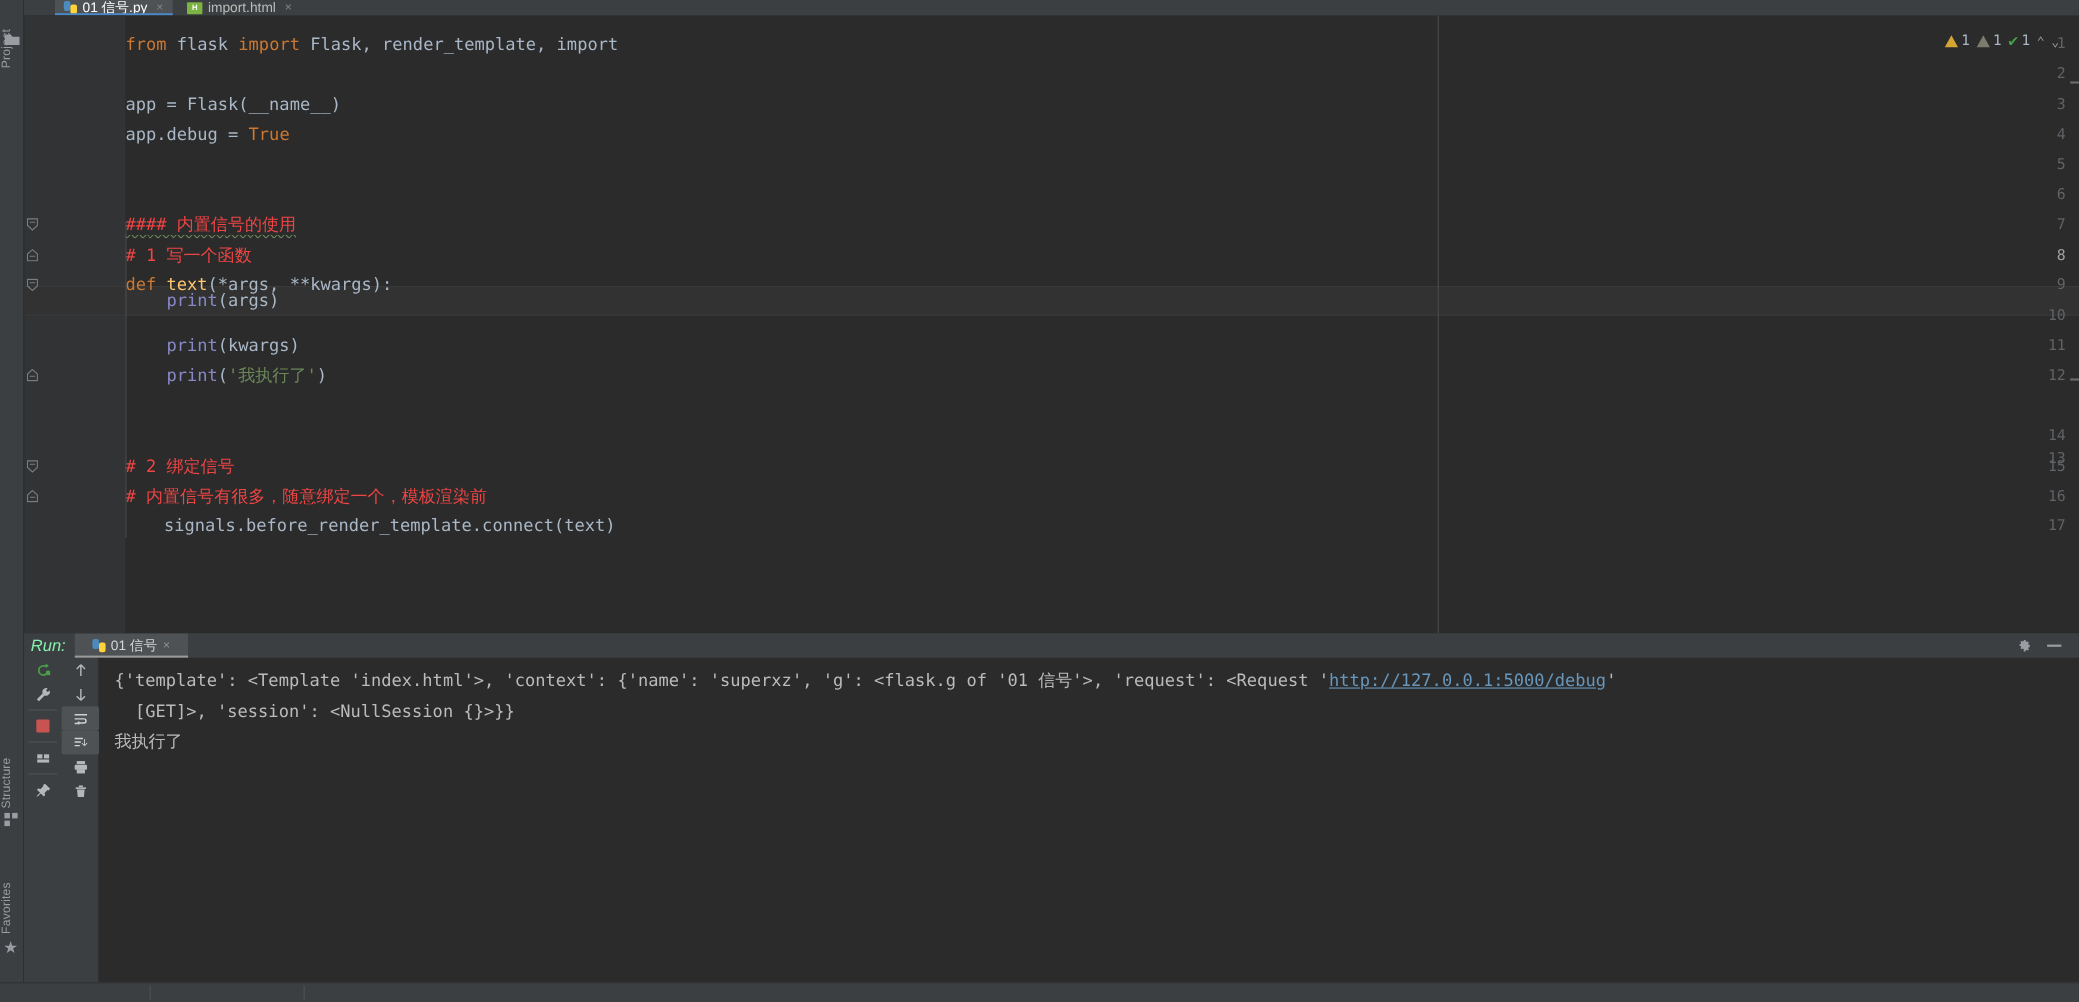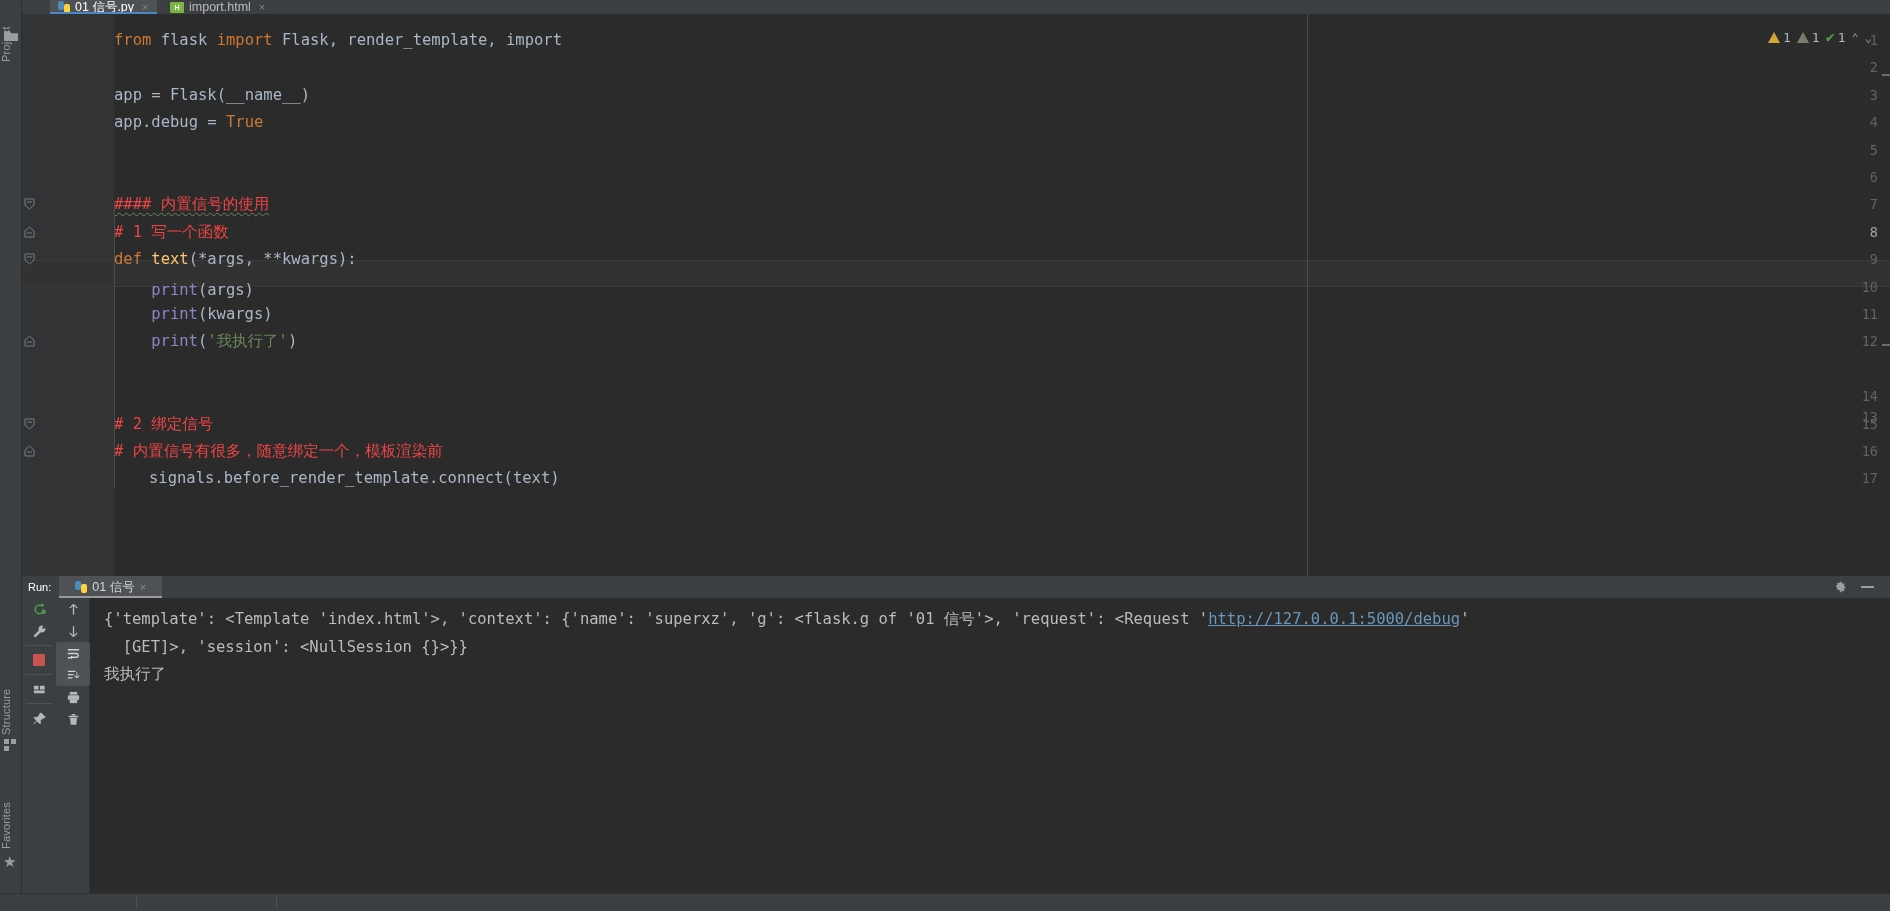--- a/index.html
+++ b/index.html
@@ -158,21 +158,21 @@
   .runpanel {
     position: absolute; left: 22px; top: 576px; right: 0; bottom: 18px;
     background: #3c3f41;
   }
   .run-header {
     position: absolute; left: 0; top: 0; right: 0; height: 22px;
     background: #3c3f41;
     display: flex; align-items: center;
   }
   .run-label {
-    color: #ffffff; font-size: 11px; padding: 0 8px 0 6px;
+    color: #86efac; font-size: 15px; padding: 0 8px 0 6px; font-style: italic;
   }
   .run-tab {
     display: flex; align-items: center; gap: 5px;
     height: 22px; padding: 0 16px; background: #4e5254;
     color: #d5d5d5; font-size: 12.5px; position: relative;
   }
   .run-tab::after {
     content: ""; position: absolute; left: 0; right: 0; bottom: 0;
     height: 2px; background: #9b9b9b;
   }
@@ -261,21 +261,21 @@
     <div class="code-area" id="code-area">
         <div class="cline" style="top: 13px; left: 0px;"><span class="kw">from </span><span class="pn">flask </span><span class="kw">import </span><span class="pn">Flask</span><span class="pn">, </span><span class="pn">render_template</span><span class="pn">, </span><span class="pn">import</span></div>
         <div class="cline" style="top: 40.4px; left: 0px;"></div>
         <div class="cline" style="top: 67.8px; left: 0px;"><span class="pn">app = Flask(__name__)</span></div>
         <div class="cline" style="top: 95.2px; left: 0px;"><span class="pn">app.debug = </span><span class="kw">True</span></div>
         <div class="cline" style="top: 122.6px; left: 0px;"></div>
         <div class="cline" style="top: 150px; left: 0px;"></div>
         <div class="cline" style="top: 177.4px; left: 0px;"><span class="cmt squiggle">#### 内置信号的使用</span></div>
         <div class="cline" style="top: 204.8px; left: 0px;"><span class="cmt"># 1 写一个函数</span></div>
         <div class="cline" style="top: 232.2px; left: 0px;"><span class="kw">def </span><span class="fn">text</span><span class="pn">(*args, **kwargs):</span></div>
-        <div class="cline" style="top: 263px; left: 37.28px;"><span class="bi">print</span><span class="pn">(args)</span></div>
+        <div class="cline" style="top: 246px; left: 37.28px;"><span class="bi">print</span><span class="pn">(args)</span></div>
         <div class="cline" style="top: 287px; left: 37.28px;"><span class="bi">print</span><span class="pn">(kwargs)</span></div>
         <div class="cline" style="top: 314.4px; left: 37.28px;"><span class="bi">print</span><span class="pn">(</span><span class="str">'我执行了'</span><span class="pn">)</span></div>
         <div class="cline" style="top: 341.8px; left: 0px;"></div>
         <div class="cline" style="top: 369.2px; left: 0px;"></div>
         <div class="cline" style="top: 396.6px; left: 0px;"><span class="cmt"># 2 绑定信号</span></div>
         <div class="cline" style="top: 424px; left: 0px;"><span class="cmt"># 内置信号有很多，随意绑定一个，模板渲染前</span></div>
         <div class="cline" style="top: 451.4px; left: 0px; padding-left: 35px;"><span class="pn">signals.before_render_template.connect(text)</span></div>
         <div class="indent-guide" style="left: 0px; top: 187.4px; height: 287.7px;"></div>
       </div>
     <div id="gutter-nums">

